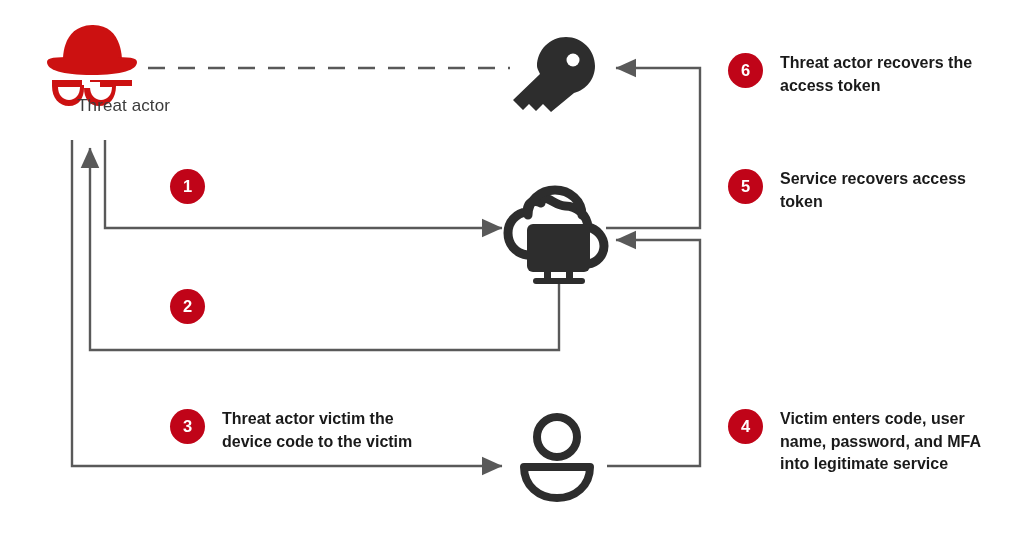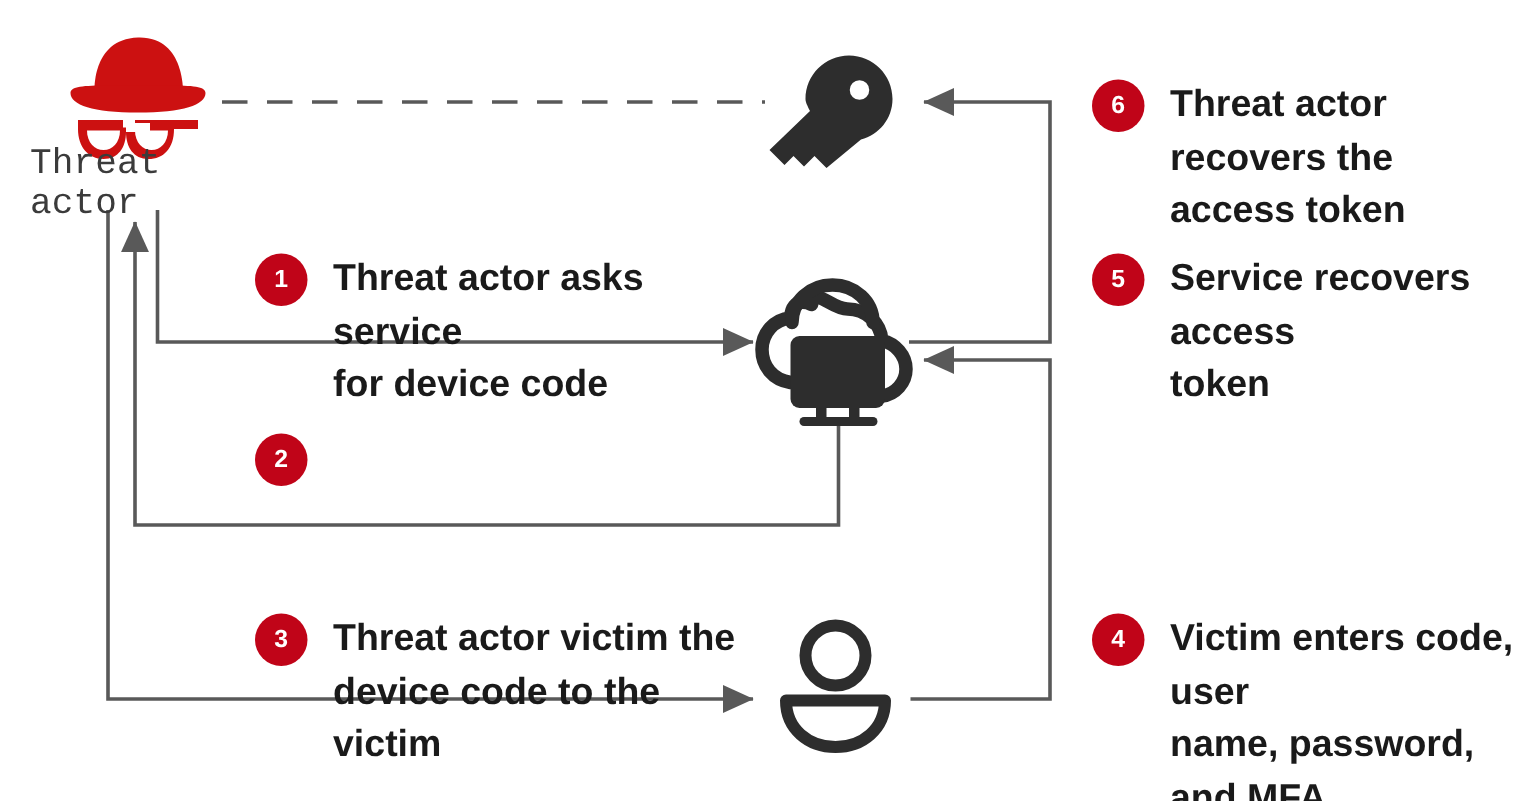--- a/index.html
+++ b/index.html
@@ -30,24 +30,24 @@
     top: 0;
     width: 1024px;
     height: 534px;
     pointer-events: none;
   }
   .actor-label {
     position: absolute;
     left: 20px;
     top: 96px;
     width: 150px;
-    text-align: left;
-    font-size: 24px;
+    text-align: right;
+    font-size: 17px;
     color: #3b3b3b;
-    font-family: Liberation Mono, monospace;
+    font-family: Liberation Sans, sans-serif;
     letter-spacing: 0.1px;
   }
   .step {
     position: absolute;
     display: flex;
     align-items: flex-start;
   }
   .badge {
     flex: 0 0 auto;
     width: 35px;
@@ -58,21 +58,21 @@
     font-size: 16.5px;
     font-weight: bold;
     display: flex;
     align-items: center;
     justify-content: center;
     font-family: "Liberation Sans", sans-serif;
     margin-top: 1px;
   }
   .step-text {
     margin-left: 17px;
-    font-size: 25px;
+    font-size: 16px;
     font-weight: bold;
     color: #1a1a1a;
     line-height: 1.42;
     font-family: "Liberation Sans", sans-serif;
     white-space: pre-line;
   }
   
   #step-1 { left: 170px; top: 168px; width: 330px; }
   #step-2 { left: 170px; top: 288px; width: 330px; }
   #step-3 { left: 170px; top: 408px; width: 340px; }
@@ -198,22 +198,20 @@
     <g fill="none" stroke="#2d2d2d" stroke-width="8">
       <circle cx="557" cy="437" r="20"></circle>
       <path d="M524,467 L590,467 C590,486 575,498 557,498 C539,498 524,486 524,467 Z" stroke-linejoin="round"></path>
     </g>
   </svg>
 
   <div class="actor-label">Threat actor</div>
 
   <div class="step" id="step-1">
     <div class="badge">1</div>
-    <div class="step-text">Threat actor asks service
-for device code</div>
   </div>
 
   <div class="step" id="step-2">
     <div class="badge">2</div>
   </div>
 
   <div class="step" id="step-3">
     <div class="badge">3</div>
     <div class="step-text">Threat actor victim the
 device code to the victim</div>

